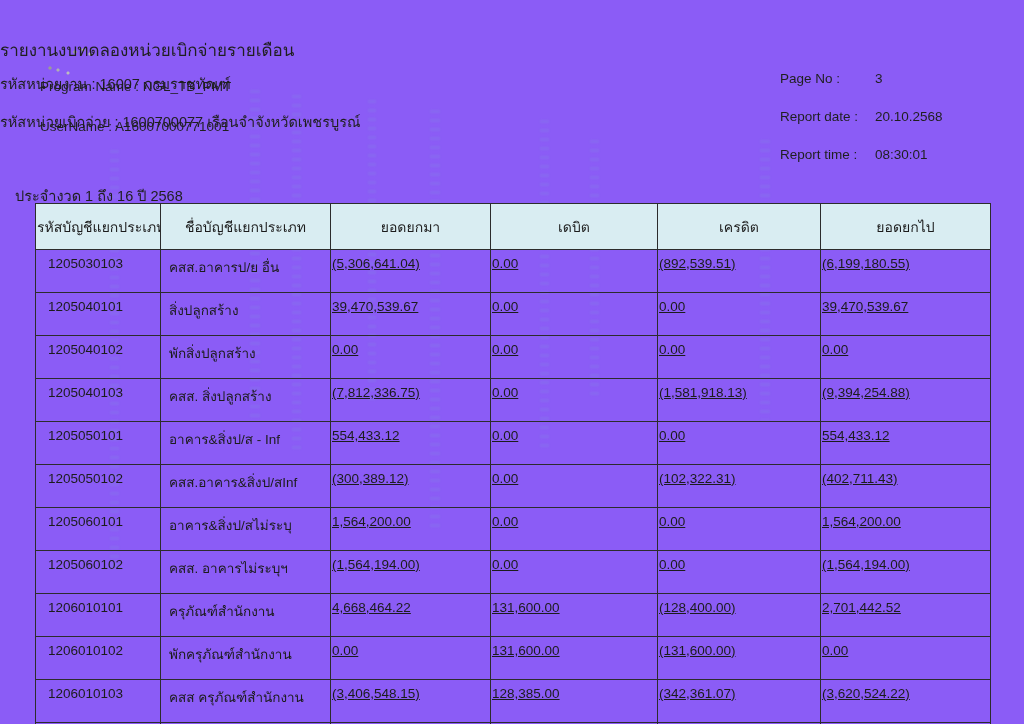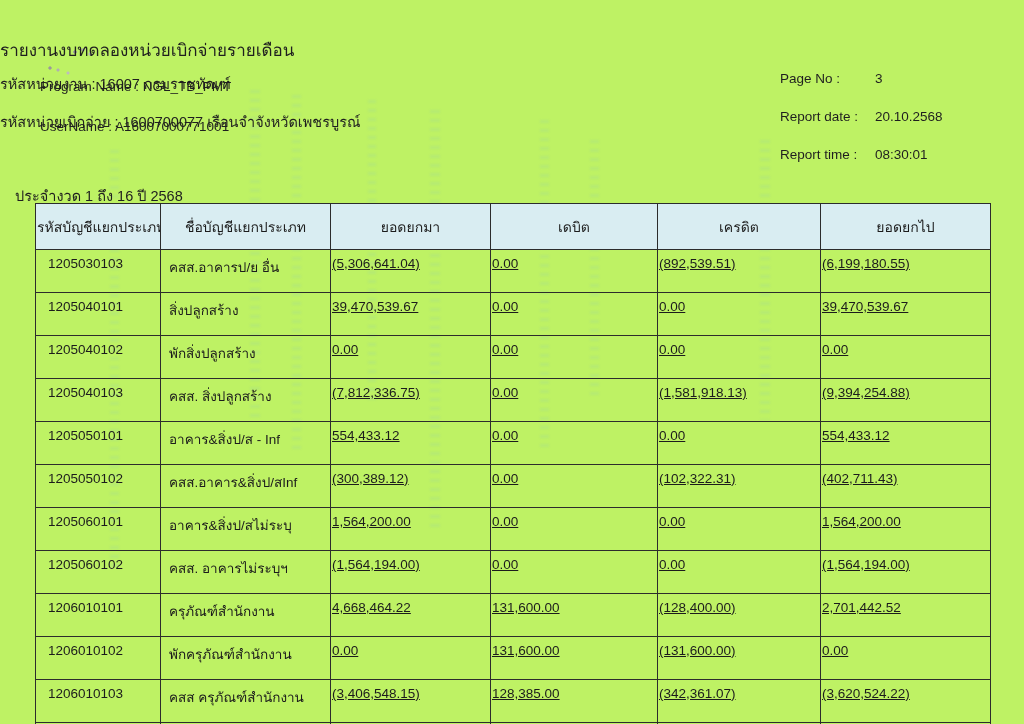--- a/index.html
+++ b/index.html
@@ -6,21 +6,21 @@
     margin: 0;
     padding: 0;
     background: #e8e8e8;
     font-family: "Liberation Sans", "DejaVu Sans", sans-serif;
   }
   .page {
     position: relative;
     width: 1024px;
     height: 724px;
     margin: 0 auto;
-    background: #bef264;
+    background: #8b5cf6;
     color: #1f1f1f;
     overflow: hidden;
   }
   
   .bleed {
     position: absolute;
     pointer-events: none;
     opacity: 0.5;
     filter: blur(1.2px);
     background: repeating-linear-gradient(

